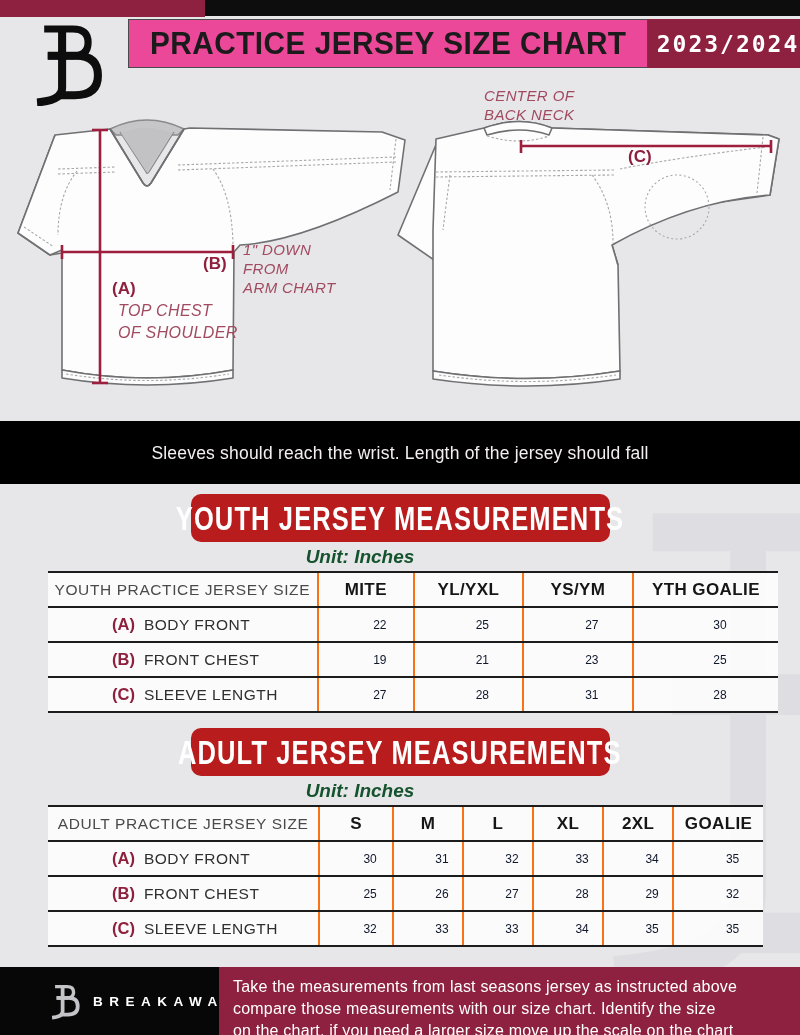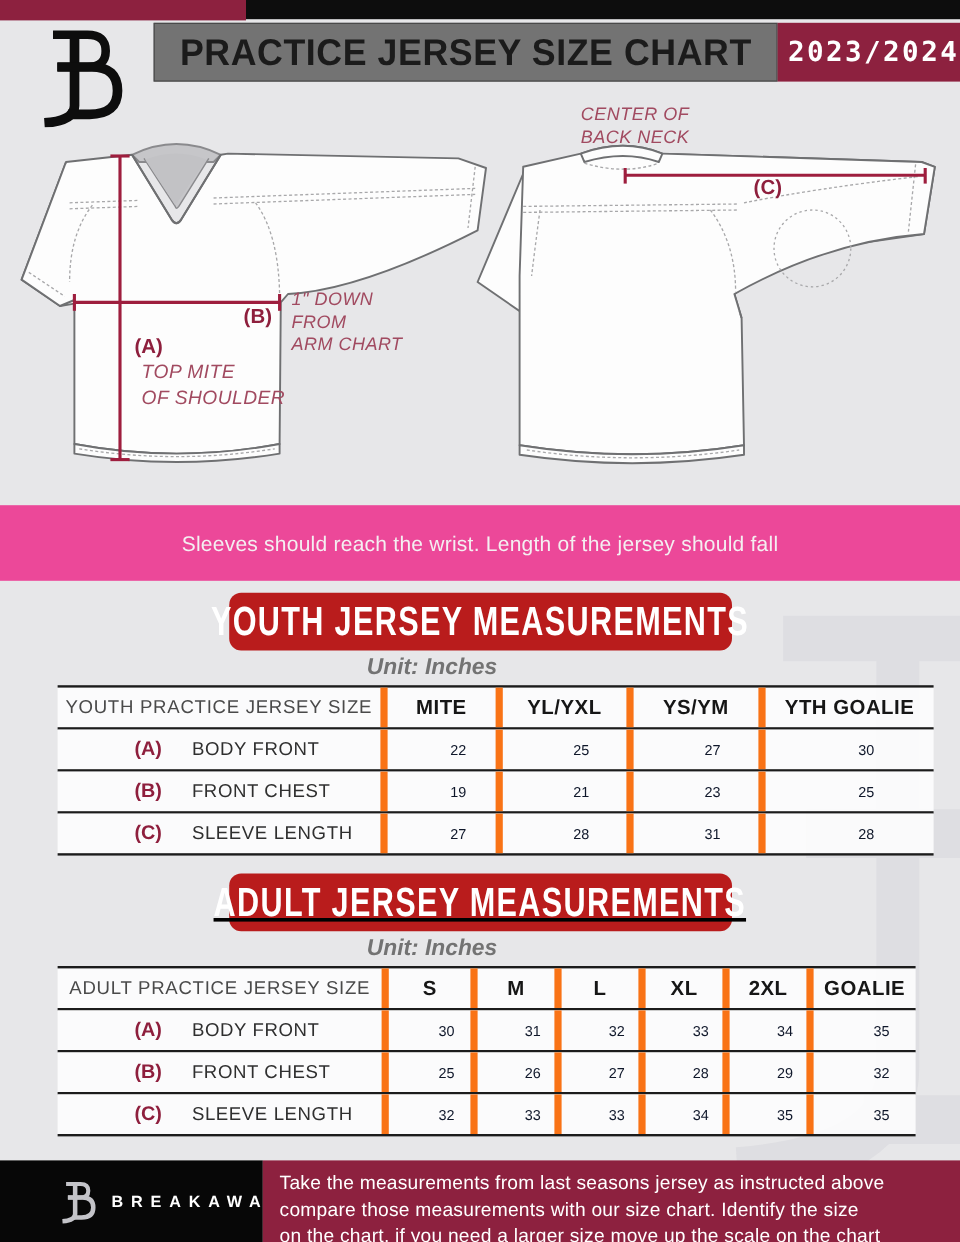--- a/index.html
+++ b/index.html
@@ -12,21 +12,21 @@
   }
   .abs { position:absolute; }
 
   
   .strip-maroon { left:0; top:0; width:205px; height:17px; background:#8d213f; z-index:3; }
   .strip-black  { left:205px; top:0; width:595px; height:16px; background:#0d0d0d; z-index:3; }
 
   
   .title-bar {
     left:128px; top:19px; width:520px; height:49px;
-    background:#737373; border:1px solid #4a4a4a;
+    background:#ec4899; border:1px solid #4a4a4a;
     display:flex; align-items:center; justify-content:center; z-index:4;
   }
   .title-bar span {
     font-size:31px; font-weight:bold; color:#1b1b1b; letter-spacing:.5px;
     white-space:nowrap; display:inline-block; transform:scaleX(.96);
   }
   .year-box {
     left:648px; top:19px; width:160px; height:49px; background:#8d213f;
     display:flex; align-items:center; justify-content:center; z-index:4;
   }
@@ -45,58 +45,58 @@
   .anno-key { position:absolute; z-index:3; color:#8e1f3d; font-weight:bold; font-size:17px; white-space:nowrap; }
   .anno-a-desc { left:118px; top:300px; font-size:16px; line-height:22px; }
   .anno-b-desc { left:243px; top:240px; }
   .anno-c-desc { left:484px; top:86px; }
   .key-a { left:112px; top:279px; }
   .key-b { left:203px; top:254px; }
   .key-c { left:628px; top:147px; }
 
   
   .banner {
-    left:0; top:421px; width:800px; height:63px; background:#ec4899; z-index:2;
+    left:0; top:421px; width:800px; height:63px; background:#000000; z-index:2;
     display:flex; flex-direction:column; align-items:center; justify-content:center;
     color:#f4eff1; font-size:17.5px; line-height:26px; letter-spacing:.2px;text-align:center;
   }
 
   
   .sec-head { left:0; width:800px; display:flex; justify-content:center; z-index:2; }
   .sec-head.youth { top:494px; }
-  .sec-head.adult { top:728px;text-decoration:underline; }
+  .sec-head.adult { top:728px; }
   .pill {
     width:419px; height:48px; background:#b91c1c; border-radius:10px;
     display:flex; align-items:center; justify-content:center; overflow:visible;
   }
   .pill span {
     color:#ffffff; font-weight:bold; font-size:34px; letter-spacing:1.5px;
     white-space:nowrap; display:inline-block; transform:scaleX(.75);
   }
   .unit { left:0; width:720px; text-align:center; z-index:2;
-    font-style:italic; font-weight:bold; font-size:19px; color:#737373; }
+    font-style:italic; font-weight:bold; font-size:19px; color:#14532d; }
   .unit.youth { top:546px; }
   .unit.adult { top:780px; }
 
   
   .table { z-index:2; }
   .table.youth { left:48px; top:571px; width:730px; }
   .table.adult { left:48px; top:805px; width:715px; }
   .trow { display:grid; border-bottom:2px solid #1c1c1c; background:rgba(255,255,255,.84); }
   .trow.thead { border-top:2px solid #1c1c1c; height:37px; }
   .trow.tdata { height:35px; }
   .table.youth .trow { grid-template-columns:36.8% 13.2% 14.9% 15.1% 20%; }
   .table.adult .trow { grid-template-columns:37.8% 10.3% 9.8% 9.8% 9.8% 9.8% 12.7%; }
   .tc { display:flex; align-items:center; justify-content:center; }
-  .tc.size { border-left:6px solid #f97316; }
+  .tc.size { border-left:2px solid #f97316; }
   .th-label { font-size:15.5px; color:#4a4a4a; letter-spacing:.6px; }
   .th-size  { font-size:17px; font-weight:bold; color:#161616; letter-spacing:.4px; }
   .td-label { justify-content:flex-start; padding-left:64px; gap:9px; }
   .td-key   { color:#8e1f3d; font-weight:bold; font-size:16.5px; }
-  .td-name  { color:#2f2f2f; font-size:15.5px; letter-spacing:.5px;margin-left:16px; }
+  .td-name  { color:#2f2f2f; font-size:15.5px; letter-spacing:.5px; }
   .td-val   { font-size:12px; color:#0f172a;padding-left:28px; }
 
   
   .footer { left:0; top:967px; width:800px; height:68px; display:flex; z-index:4; }
   .f-black {
     width:219px; height:68px; background:#070707; flex:none;
     display:flex; align-items:center; padding-left:46px; gap:13px;
   }
   .f-brand { color:#ffffff; font-weight:bold; font-size:13.5px; letter-spacing:6.5px; white-space:nowrap; }
   .f-maroon {
@@ -204,21 +204,21 @@
     <g stroke="#9e1e3e" stroke-width="2.6" fill="none">
       <path d="M521,51 H771"></path>
         <path d="M521,45 V58"></path>
         <path d="M771,45 V58"></path>
     </g>
   </svg>
 </div>
 
 <div class="anno-key key-a">(A)</div>
 <div class="anno anno-a-desc">
-  <div>TOP MITE</div>
+  <div>TOP CHEST</div>
   <div>OF SHOULDER</div>
 </div>
 <div class="anno-key key-b">(B)</div>
 <div class="anno anno-b-desc">
   <div>1" DOWN</div>
   <div>FROM</div>
   <div>ARM CHART</div>
 </div>
 <div class="anno-key key-c">(C)</div>
 <div class="anno anno-c-desc">

